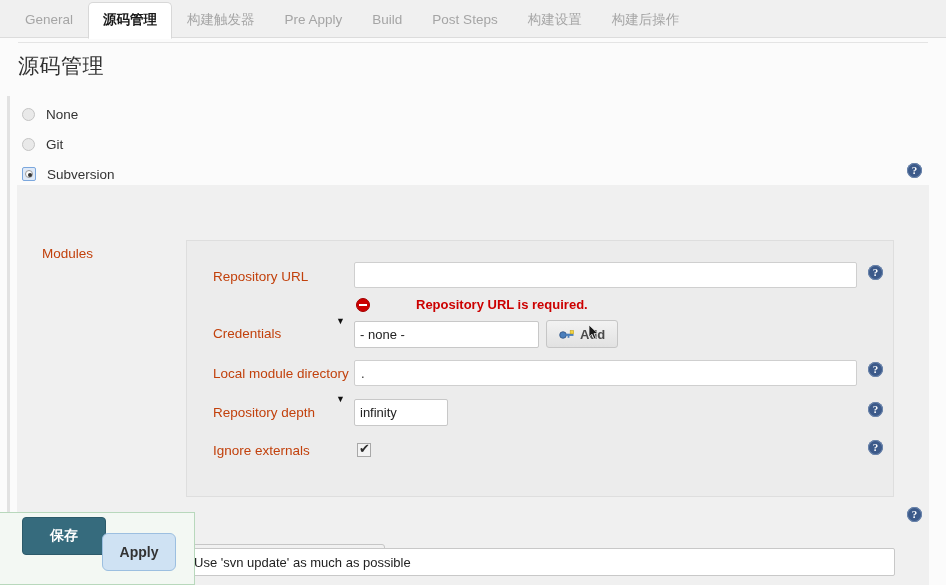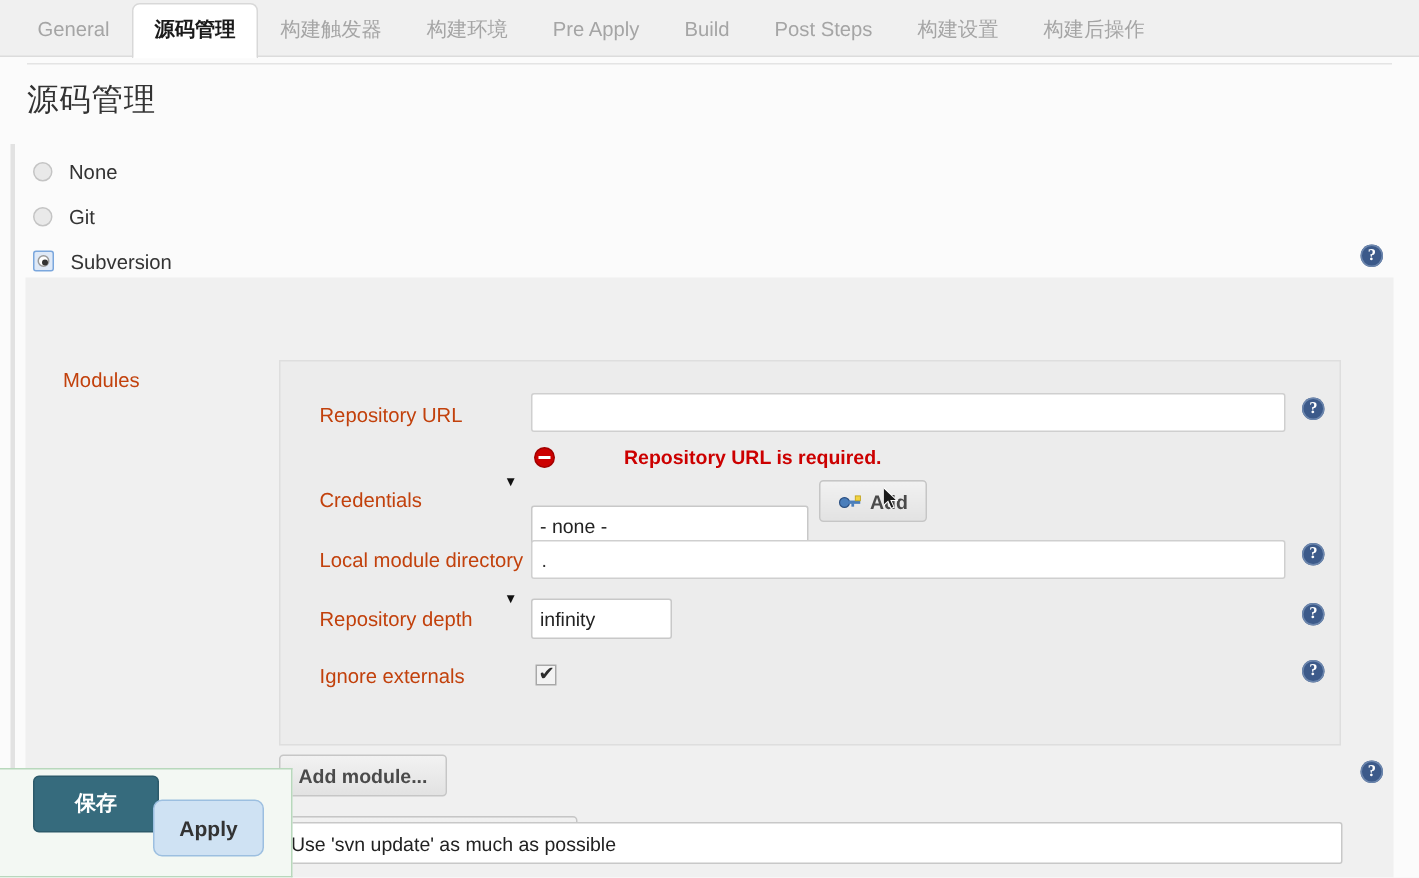--- a/index.html
+++ b/index.html
@@ -375,23 +375,20 @@
     <div class="tab">
         <span>General</span>
       </div>
     <div class="tab active">
         <span>源码管理</span>
       </div>
     <div class="tab">
         <span>构建触发器</span>
       </div>
     <div class="tab">
-        <span>构建环境</span>
-      </div>
-    <div class="tab">
         <span>Pre Apply</span>
       </div>
     <div class="tab">
         <span>Build</span>
       </div>
     <div class="tab">
         <span>Post Steps</span>
       </div>
     <div class="tab">
         <span>构建设置</span>
@@ -434,21 +431,21 @@
   <input class="text-input" style="left: 354px; top: 224px; width: 503px;" value="">
   <div class="help-icon" style="left:868px; top:227px;">?</div>
 
   <div class="error-msg" style="left:356px; top:259px;gap:39px;">
     <span class="err-icon"></span>
     <span>Repository URL is required.</span>
   </div>
 
   <div class="row-label" style="left:213px; top:288px;">Credentials</div>
   <div class="sel-wrap" style="left:354px; top:283px;">
-    <select class="sel" style="left:0; top:16px; width:185px;">
+    <select class="sel" style="left:0; top:0; width:185px;">
       <option>- none -</option>
     </select>
     <span class="sel-arrow">▼</span>
   </div>
   <div class="btn" style="left:546px; top:282px;">
     <svg class="key-icon" viewBox="0 0 16 12">
       <circle cx="4" cy="7" r="3.3" fill="#4a7ebb" stroke="#2d5183" stroke-width="0.8"></circle>
       <rect x="6.5" y="5.7" width="8" height="2.2" fill="#4a7ebb"></rect>
       <rect x="11.2" y="2.6" width="3.4" height="3.2" fill="#f2d340" stroke="#c2a41e" stroke-width="0.6"></rect>
       <rect x="8.6" y="7.6" width="1.8" height="2.2" fill="#4a7ebb"></rect>
@@ -470,23 +467,20 @@
       <option>infinity</option>
     </select>
     <span class="sel-arrow">▼</span>
   </div>
   <div class="help-icon" style="left:868px; top:364px;">?</div>
 
   <div class="row-label" style="left:213px; top:405px;">Ignore externals</div>
   <div class="checkbox" style="left:357px; top:405px;"></div>
   <div class="help-icon" style="left:868px; top:402px;">?</div>
 
-  <div class="btn" style="left:186px; top:465px;">
-    <span>Add module...</span>
-  </div>
 
   <div class="row-label faded" style="left:40px; top:513px;">Additional Credentials</div>
   <div class="btn" style="left:186px; top:506px;">
     <span>Add additional credentials...</span>
   </div>
 
   <div class="row-label faded" style="left:150px; top:517px; font-size:13.5px;">ut</div>
   <div class="sel-wrap" style="left:188px; top:510px;">
     <select class="sel" style="left:0; top:0; width:707px; height:28px;">
       <option>Use 'svn update' as much as possible</option>

